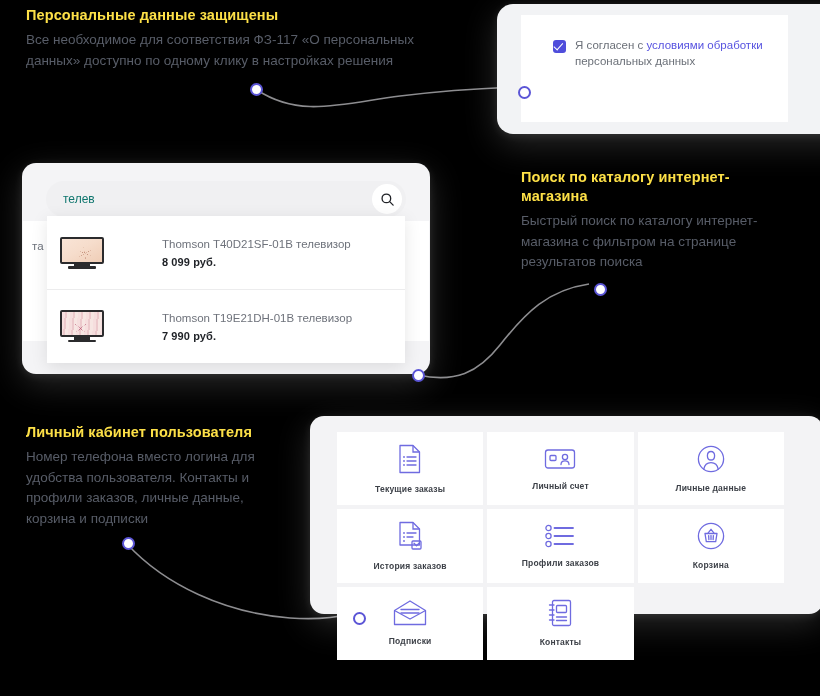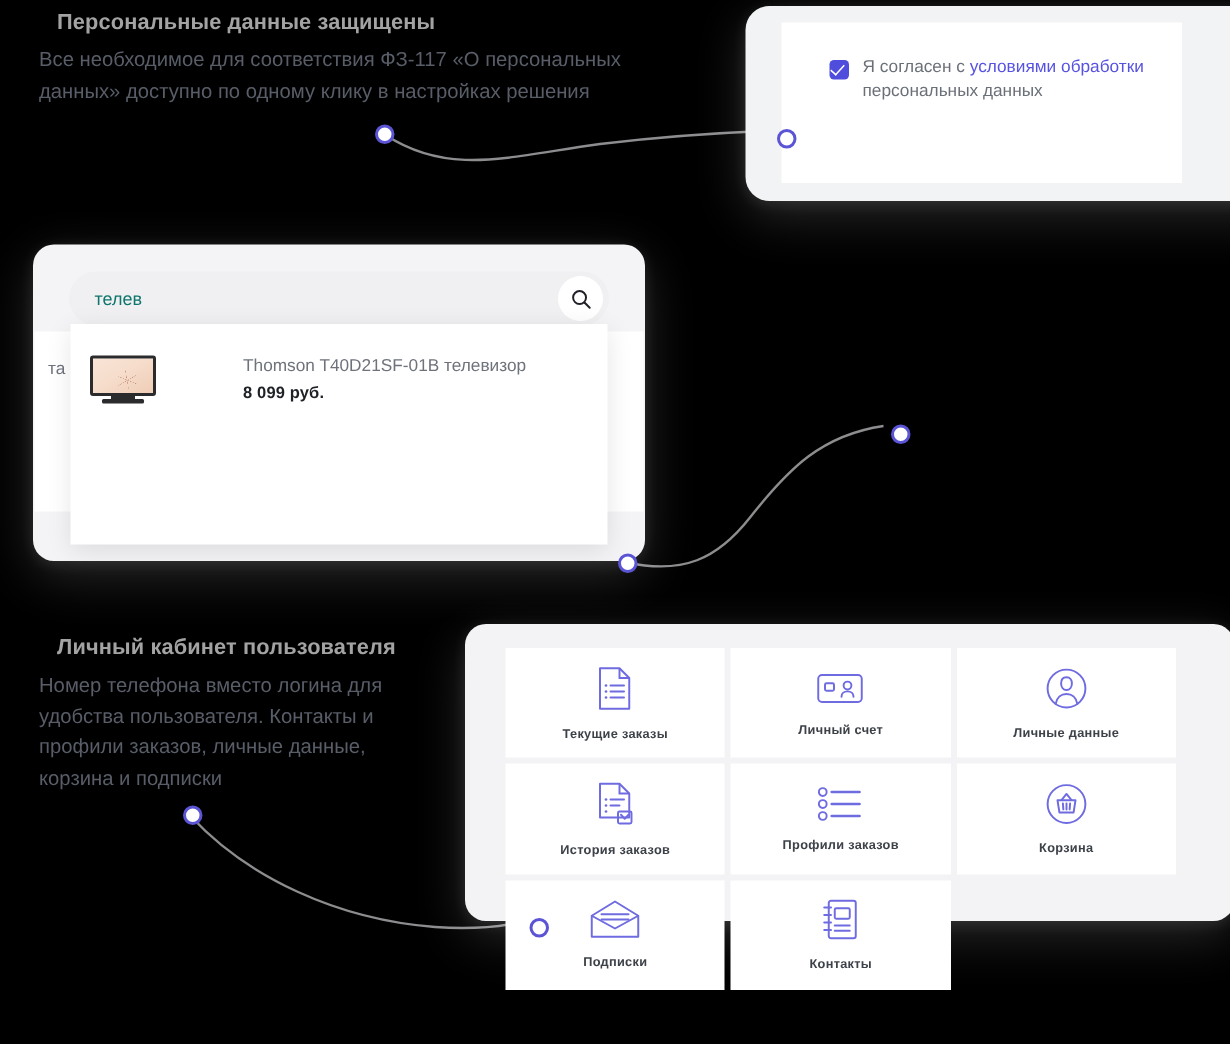--- a/index.html
+++ b/index.html
@@ -11,22 +11,22 @@
     -webkit-font-smoothing:antialiased;
   }
   .stage{position:absolute;left:0;top:0;width:820px;height:696px;}
 
   
   .connectors{position:absolute;left:0;top:0;width:820px;height:696px;pointer-events:none;}
 
   
   .txtblock{position:absolute;}
   .txt-title{
-    font-size:14.5px;font-weight:bold;color:#a3a3a3;
-    letter-spacing:.1px;margin:0 0 5px 12px;line-height:19px;
+    font-size:14.5px;font-weight:bold;color:#fde047;
+    letter-spacing:.1px;margin:0 0 5px 0;line-height:19px;
   }
   .txt-body{
     font-size:13.5px;color:#585d68;line-height:20.5px;margin:0;font-weight:400;
   }
 
   #block-privacy{left:26px;top:6px;width:430px;}
   #block-search{left:521px;top:168px;width:245px;}
   #block-account{left:26px;top:423px;width:260px;}
 
   
@@ -197,24 +197,39 @@
           <span class="tv-screen"></span>
             <span class="tv-stand"></span>
             <span class="tv-base"></span>
         </span>
         <span>
           <span class="res-name" style="display:block">Thomson T40D21SF-01B телевизор</span>
           <span class="res-price" style="display:block">8 099 руб.</span>
         </span>
       </div>
 
+      <div class="result-row">
+        <span class="tv tv2">
+          <span class="tv-screen"></span>
+            <span class="tv-stand"></span>
+            <span class="tv-base"></span>
+        </span>
+        <span>
+          <span class="res-name" style="display:block">Thomson T19E21DH-01B телевизор</span>
+          <span class="res-price" style="display:block">7 990 руб.</span>
+        </span>
+      </div>
 
     </div>
   </div>
 
+  <div class="txtblock" id="block-search">
+    <p class="txt-title">Поиск по каталогу интернет-магазина</p>
+    <p class="txt-body">Быстрый поиск по каталогу интернет-магазина с фильтром на странице результатов поиска</p>
+  </div>
 
   <div class="txtblock" id="block-account">
     <p class="txt-title">Личный кабинет пользователя</p>
     <p class="txt-body">Номер телефона вместо логина для удобства пользователя. Контакты и профили заказов, личные данные, корзина и подписки</p>
   </div>
 
   <div class="card-shell" id="account-card">
     <div id="tile-grid">
 
       <div class="tile">

